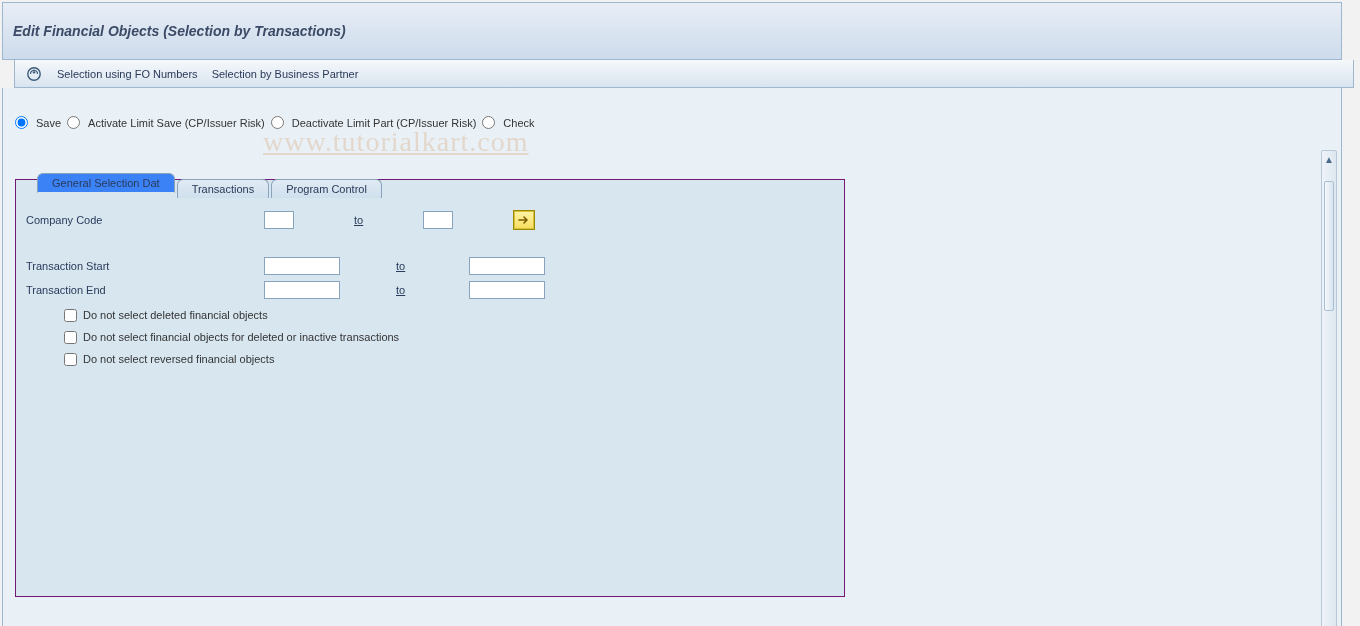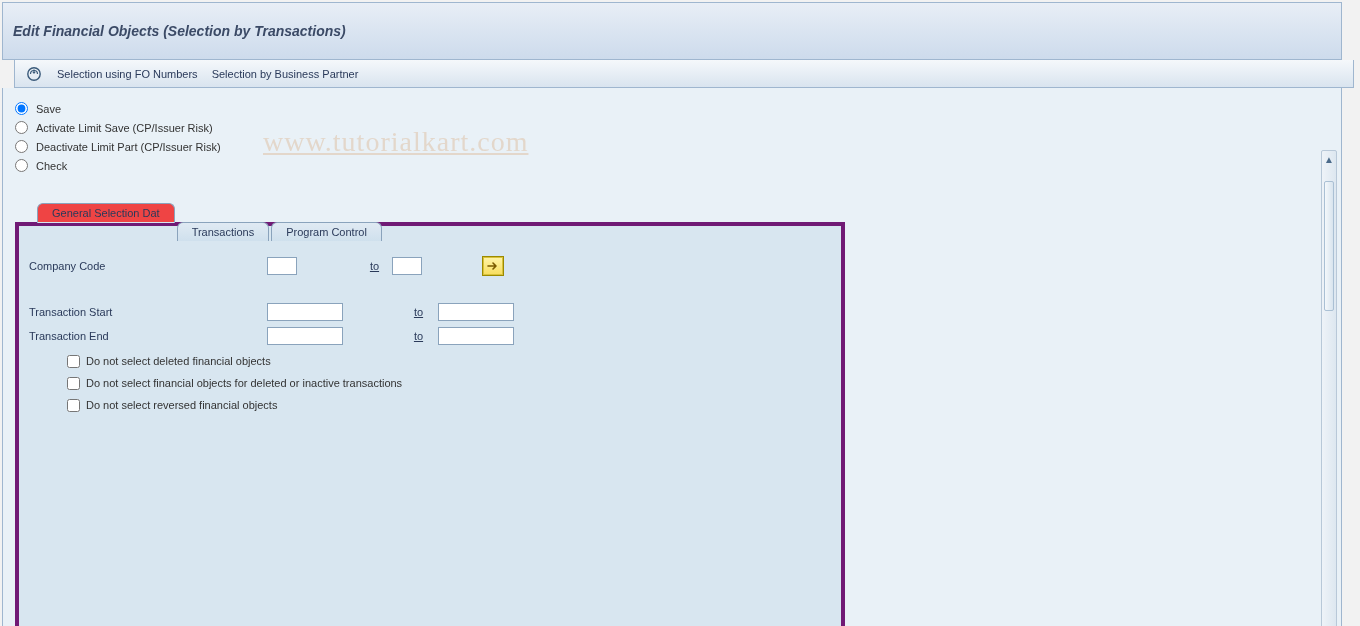--- a/index.html
+++ b/index.html
@@ -55,24 +55,24 @@
     border: 1px solid #9fb6cf;
     border-top:none;
     width: 1340px;
     margin: 0 0 0 2px;
     height: 560px;
     position: relative;
     padding: 10px 12px;
   }
   .radio-group {
     display:flex;
-    flex-direction:column;
+    flex-direction:row;
     gap:6px;
     margin-bottom:12px;
-    margin-top:4px;
+    margin-top:18px;
   }
   .radio-row { display:flex; align-items:center; gap:4px; }
   .radio-row input[type=radio]{ margin:0 4px 0 0; }
   .tabstrip {
     display:flex;
     align-items:flex-end;
     gap:2px;
     margin-left:22px;
     position:relative;
     z-index:2;
@@ -83,42 +83,42 @@
     border-bottom:none;
     border-top-left-radius:6px;
     border-top-right-radius:6px;
     padding:3px 14px;
     color:#2a3a5a;
     cursor:pointer;
     position:relative;
     top:19px;
   }
   .tab.active {
-    background:#ef4444;
+    background:#3b82f6;
     border-bottom:1px solid #d8e6f0;
     font-weight:normal;
-    top:1px;
+    top:14px;
     z-index:3;
   }
   .tabpanel {
-    border:4px solid #701a75;
+    border:1px solid #701a75;
     background:#d8e6f0;
     width:830px;
     height:418px;
     padding:18px 10px 10px 10px;
     position:relative;
   }
   .form-row {
     display:flex;
     align-items:center;
     height:24px;
     margin-bottom:0px;
   }
   .form-row .lbl { width:238px; color:#2a3a5a;}
-  .form-row .to  { width:95px; text-align:center; padding-left:60px; color:#2a3a5a;text-decoration:underline;}
+  .form-row .to  { width:129px; text-align:left; padding-left:60px; color:#2a3a5a;text-decoration:underline;}
   .inp {
     border:1px solid #8aa3bc;
     background:#fff;
     height:18px;
     padding:0 2px;
     font-size:11px;
   }
   .inp.short { width:30px; }
   .inp.med   { width:76px; }
   .multi-btn {

